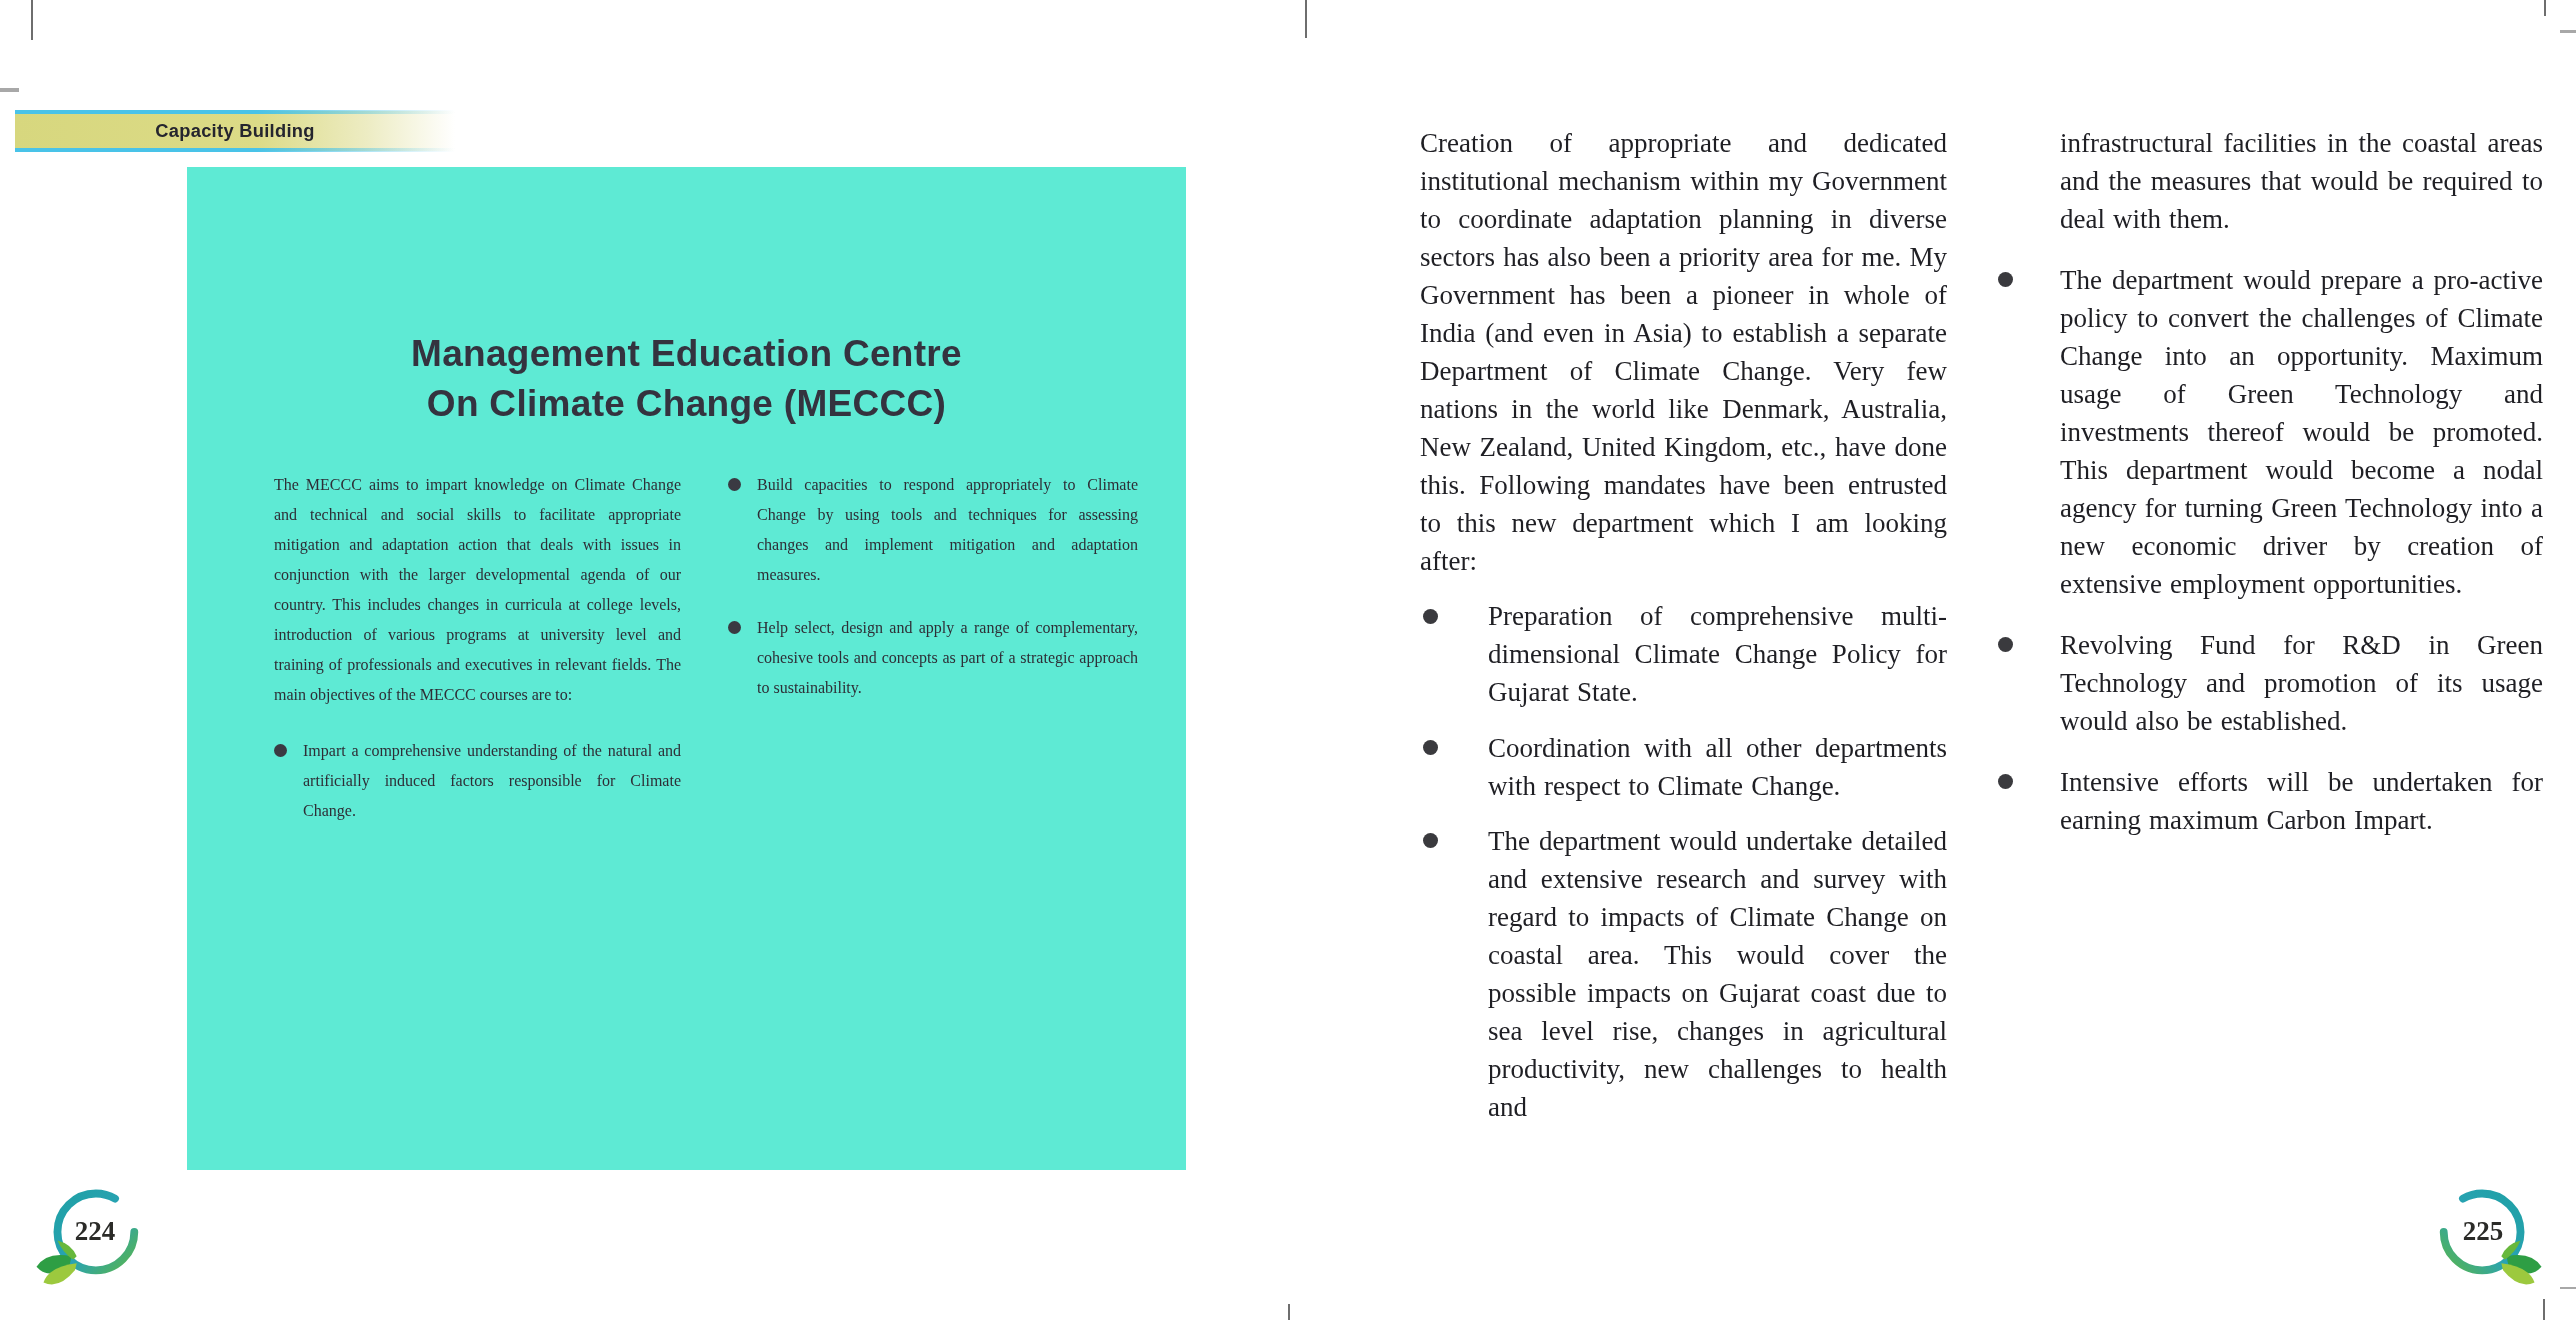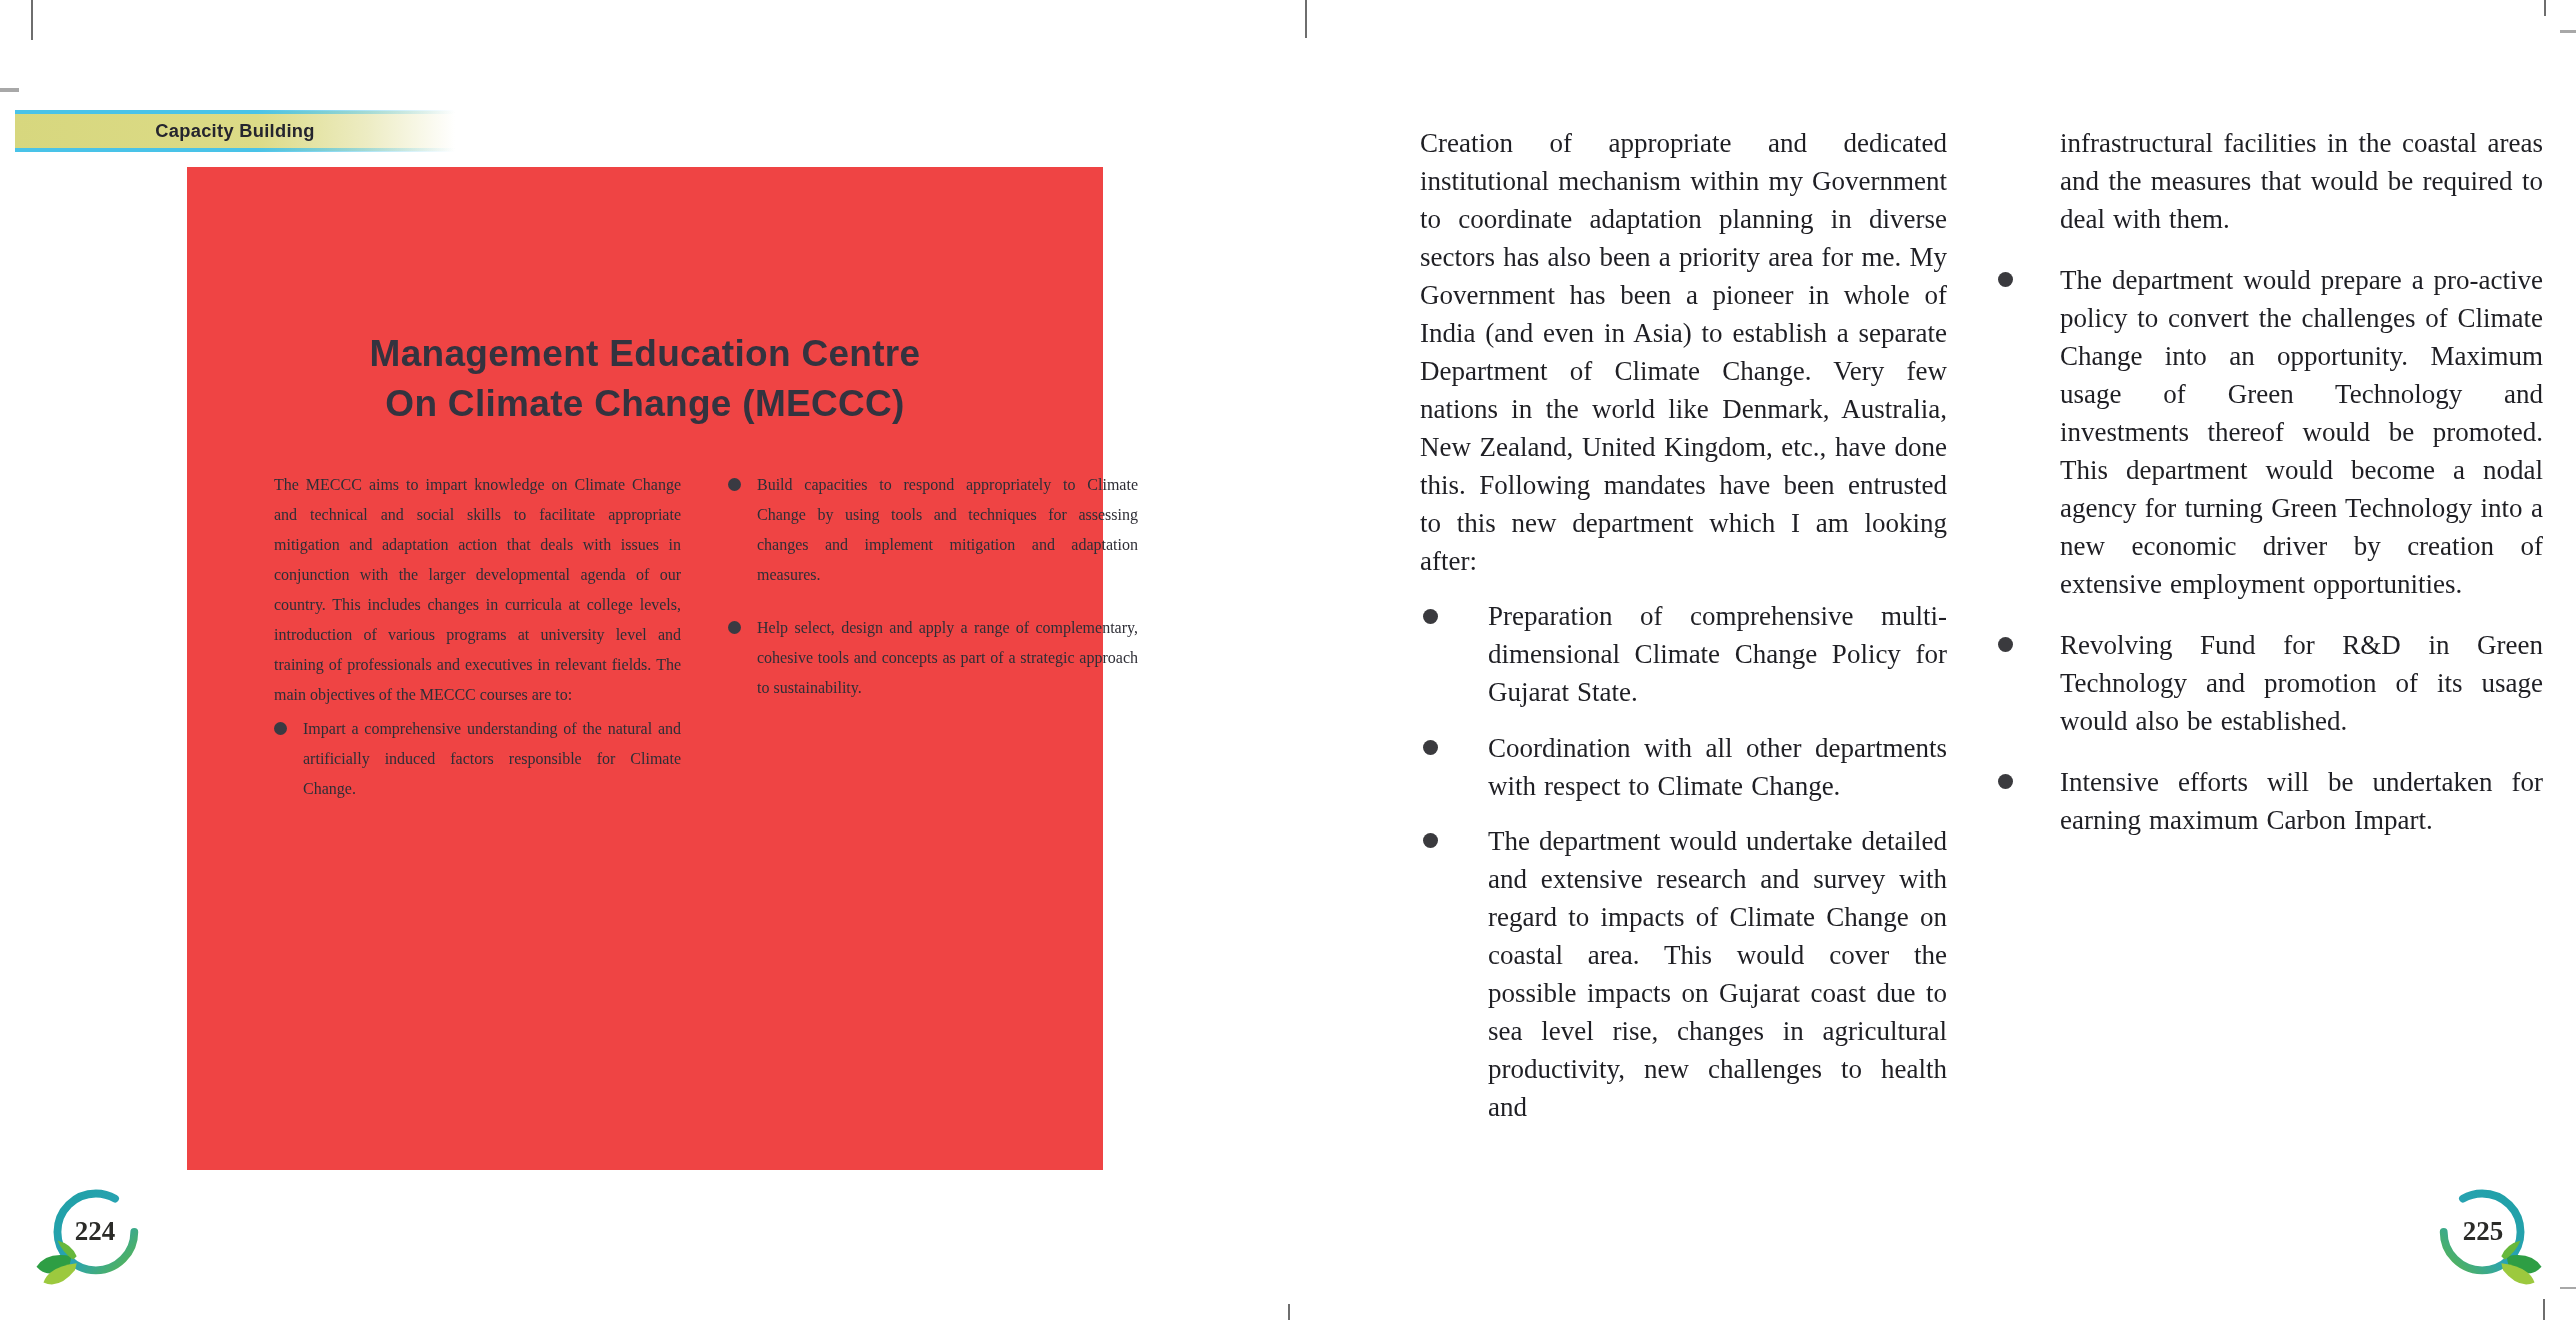--- a/index.html
+++ b/index.html
@@ -17,31 +17,31 @@
   .header-tag .cyan{position:absolute;left:0;height:3.5px;width:100%;
       background:linear-gradient(90deg,#49c3e8 0%,#49c3e8 55%,rgba(73,195,232,0) 100%);}
   .header-tag .cyan.top{top:-0.9px;}
   .header-tag .cyan.bot{bottom:-0.9px;}
   .header-tag .tag-label{position:absolute;left:0;top:0;width:100%;height:100%;
       display:flex;align-items:center;justify-content:center;
       font-family:"Liberation Sans", sans-serif;font-weight:700;font-size:18.3px;color:#25252e;
       letter-spacing:0.3px;}
 
   
-  .yellow-box{position:absolute;left:187px;top:167px;width:916px;height:1003px;background:#ef4444;}
+  .yellow-box{position:absolute;left:187px;top:167px;width:999px;height:1003px;background:#5eead4;}
   .box-title{padding-top:162px;text-align:center;
       font-family:"Liberation Sans", sans-serif;font-weight:700;font-size:37px;line-height:50px;
       color:#34333f;letter-spacing:0.3px;}
   .box-col{position:absolute;top:303px;font-size:16px;line-height:30px;text-align:justify;color:#2e2e36;}
   .box-col.c1{left:87px;width:407px;}
   .box-col.c2{left:541px;width:410px;}
   .box-col p{margin:0;}
   .blist{list-style:none;margin:0;padding:0;}
   .blist li{position:relative;padding-left:29px;margin-top:21px;}
-  .box-col .blist li{margin-top:4px;}
+  .box-col .blist li{margin-top:26px;}
   .box-col.c2 .blist li{margin-top:0;margin-bottom:23px;}
   .dot{position:absolute;left:0;top:7.8px;width:13px;height:13px;border-radius:50%;background:#3a3a42;}
 
   
   .rcol{position:absolute;top:124px;font-size:27px;line-height:38px;text-align:justify;
         color:#1f1f24;word-spacing:1.3px;}
   .rcol p{margin:0;}
   .rcol.c1{left:1420px;width:527px;}
   .rcol.c2{left:1995px;width:548px;}
   .wlist{list-style:none;margin:0;padding:0;}

